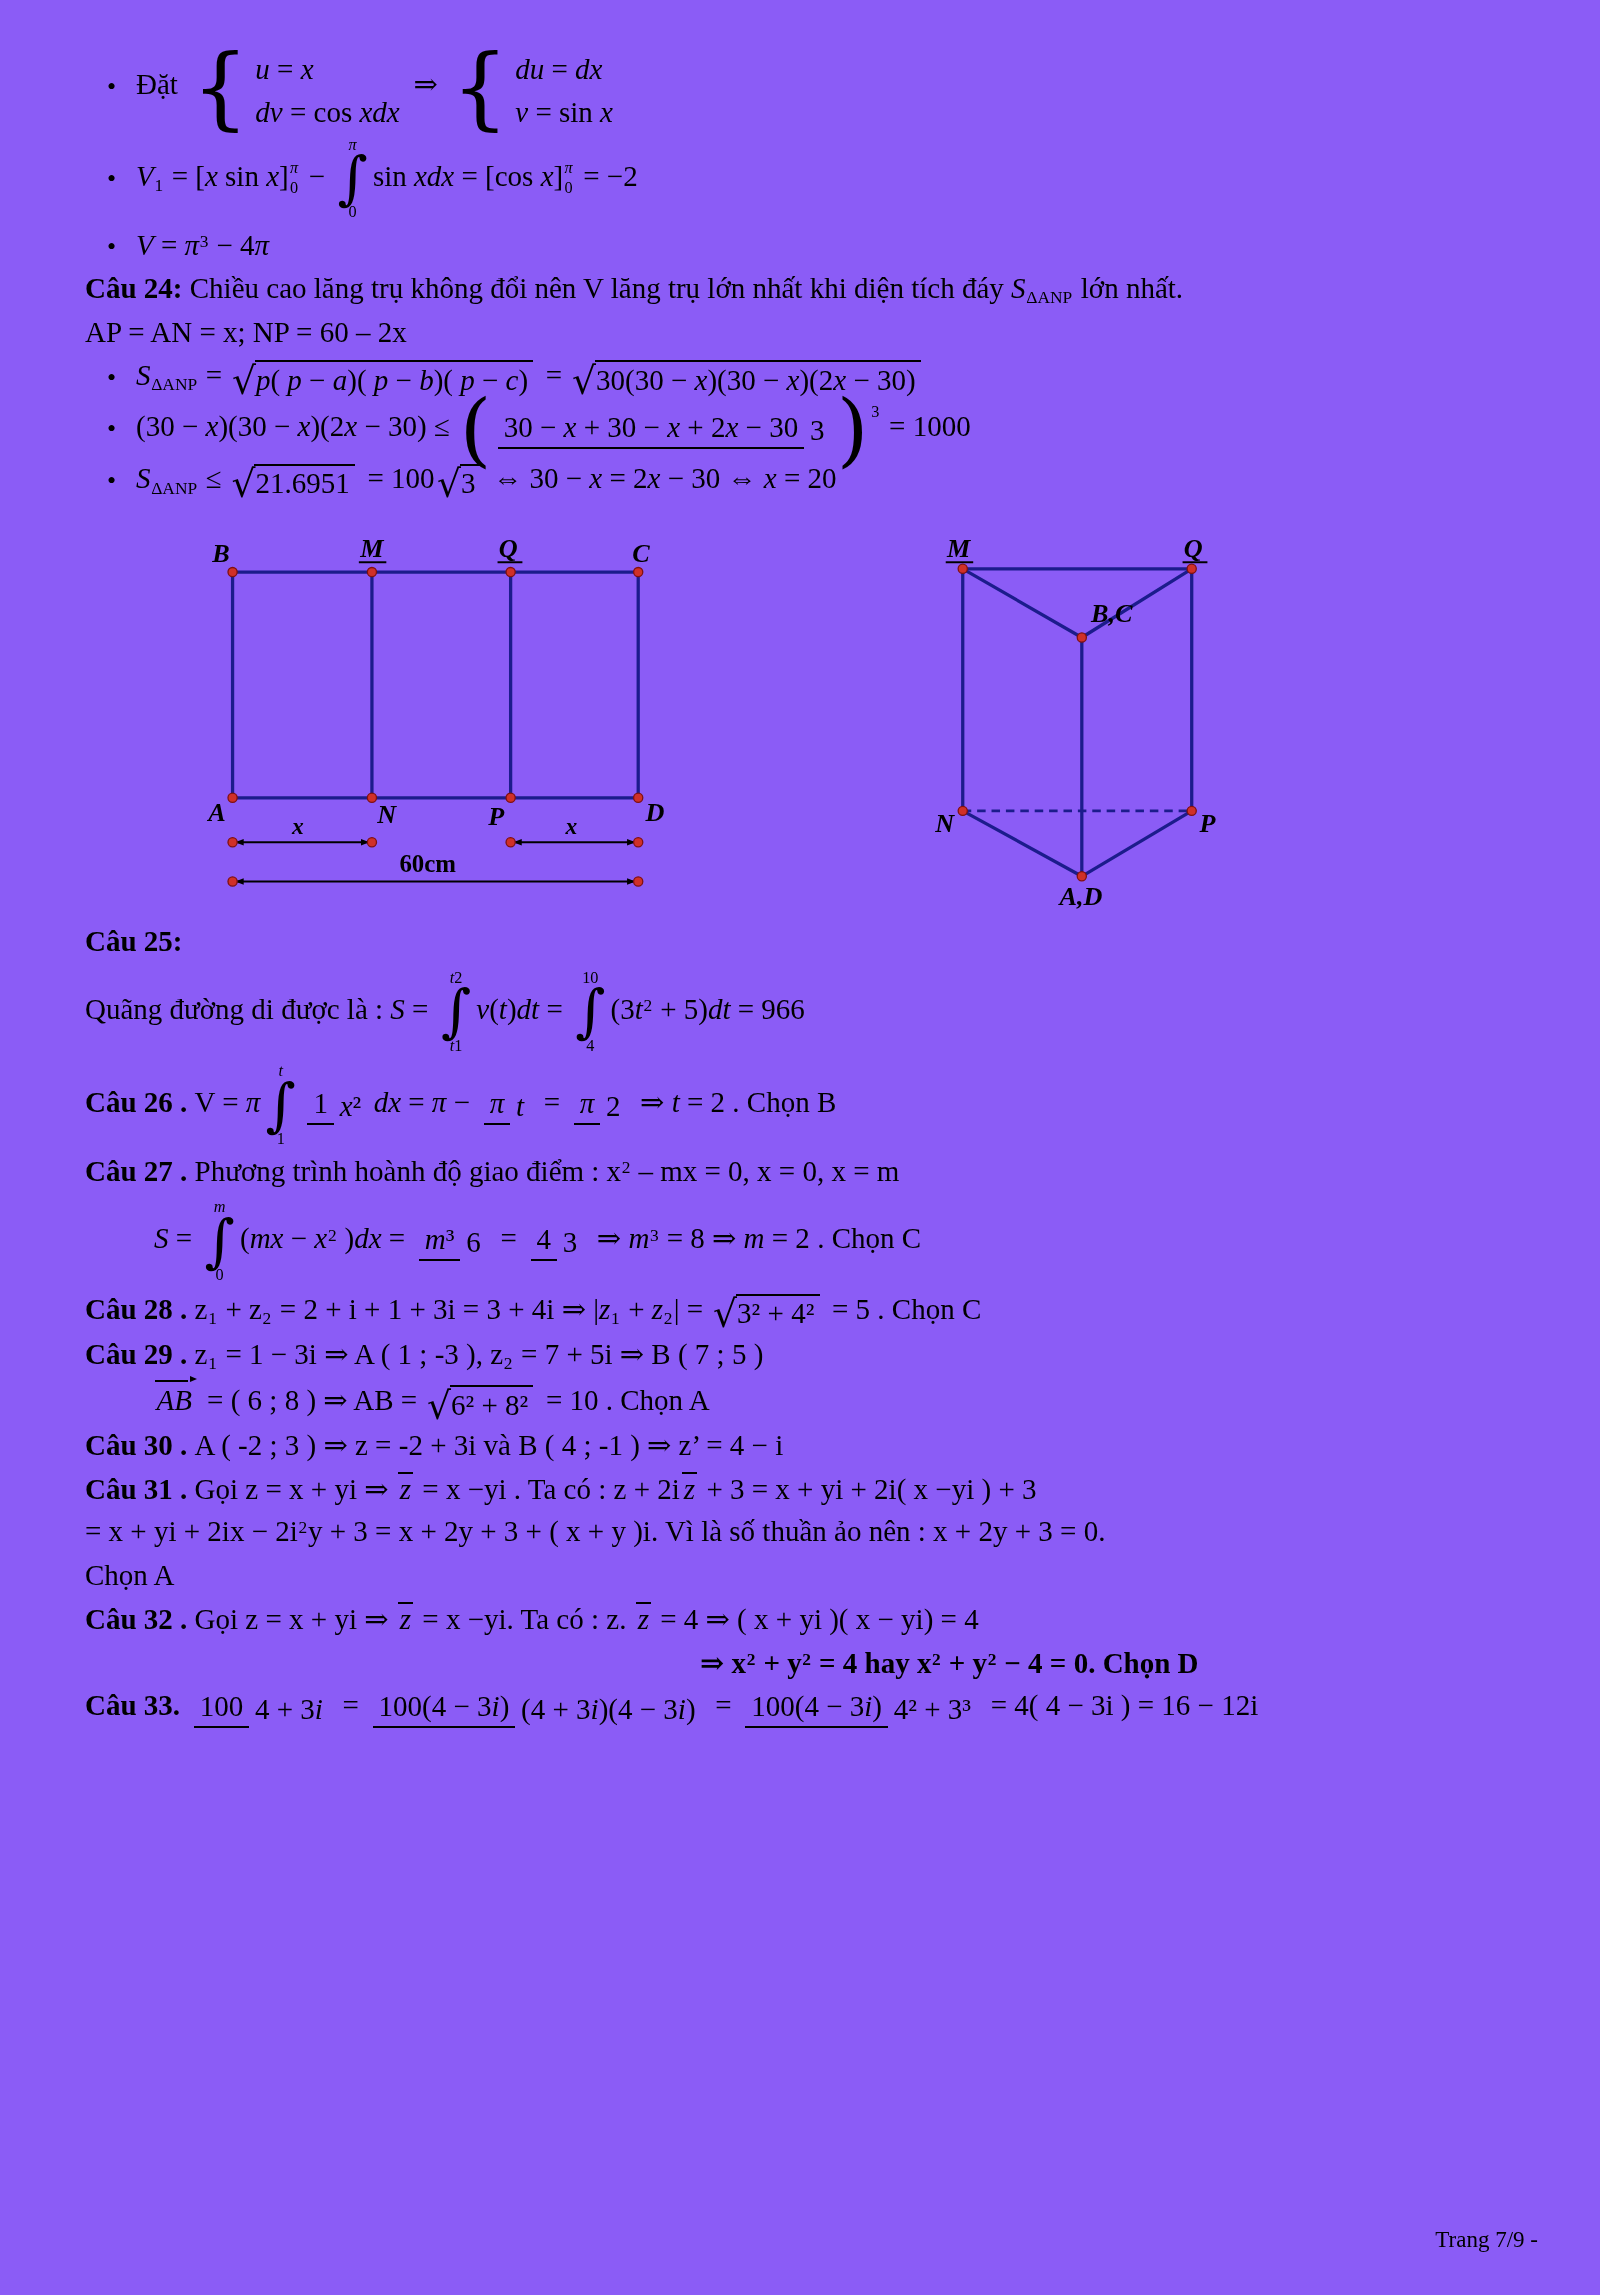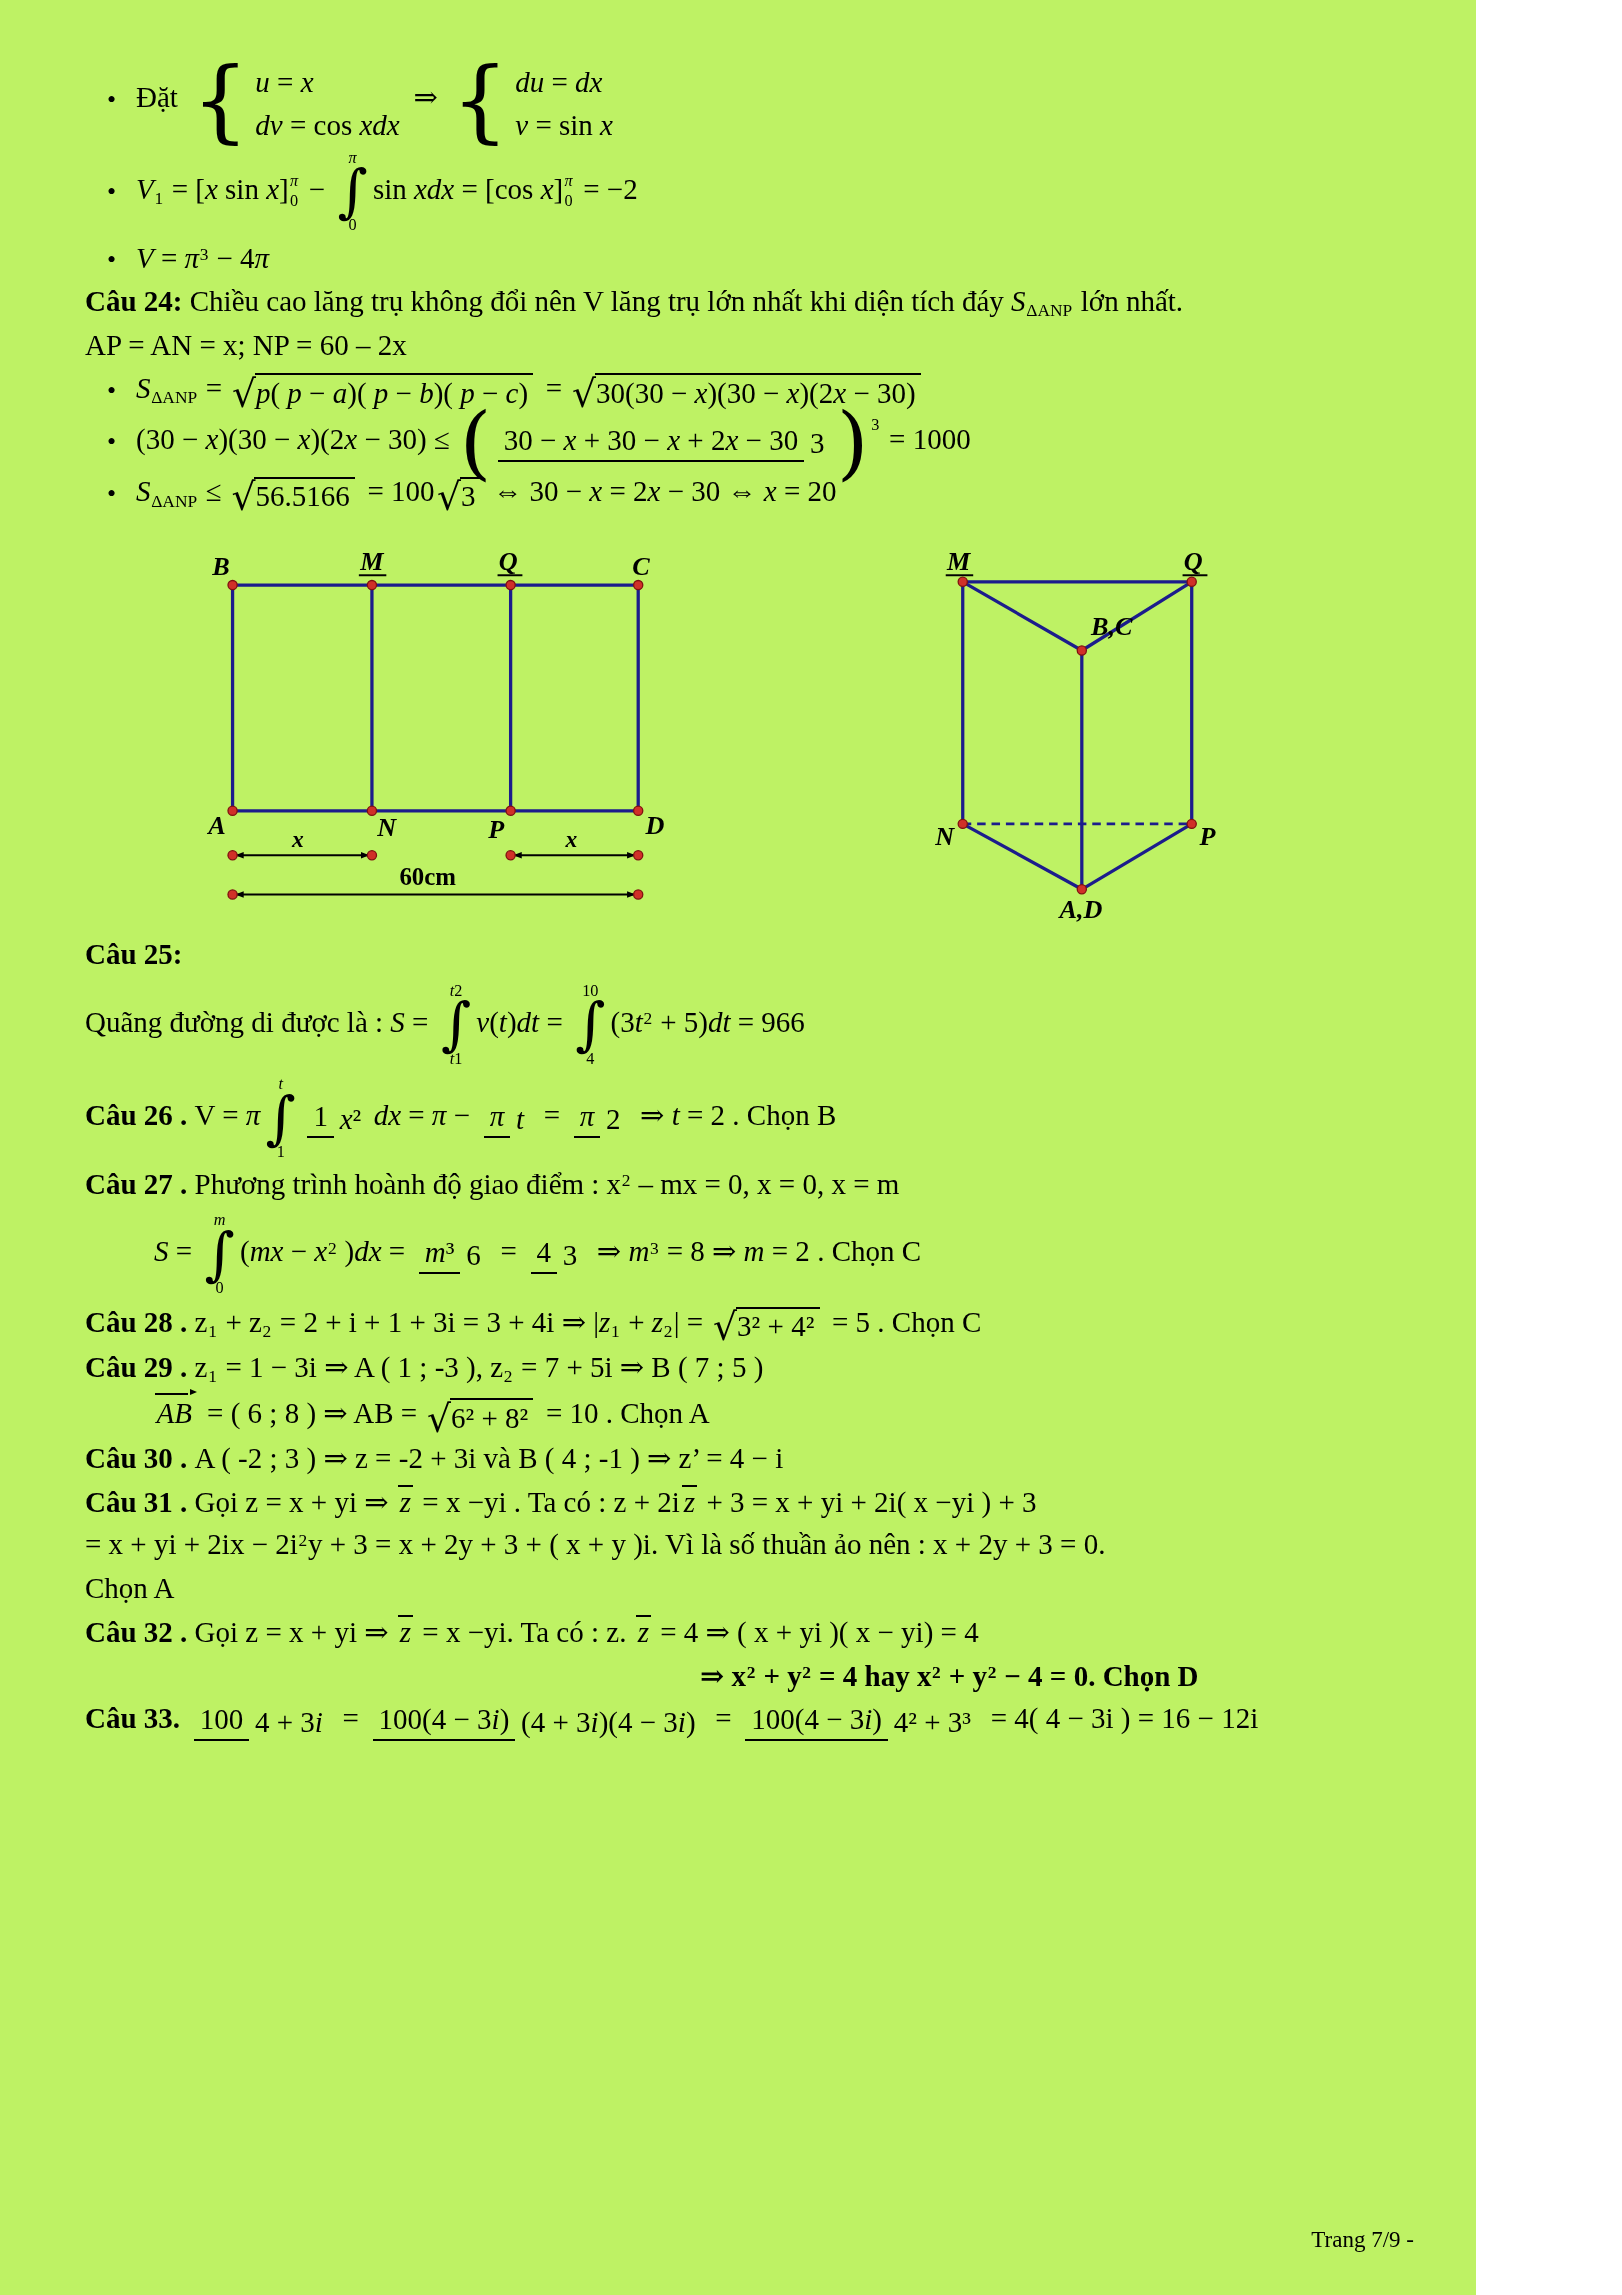--- a/index.html
+++ b/index.html
@@ -1,22 +1,22 @@
 <!DOCTYPE html>
 <html style="font-size:10.5px"><head>
 <meta charset="utf-8">
 <style>
   html,body{margin:0;padding:0;background:#ffffff;}
   body{
     width:1623px;height:2295px;
     font-family:"Liberation Serif","DejaVu Serif",serif;
     font-size:29px;color:#000;
   }
-  .page{position:relative;width:1476px;height:2295px;box-sizing:border-box;
-    padding:52px 59px 0 85px;background:#bef264;overflow:hidden;}
+  .page{position:relative;width:1600px;height:2295px;box-sizing:border-box;
+    padding:39px 59px 0 85px;background:#8b5cf6;overflow:hidden;}
   .ln{margin:6.5px 0;min-height:37px;}
   .ln.bullet{padding-left:51px;position:relative;}
   .ln.bullet::before{content:"\2022";position:absolute;left:22px;top:50%;
     transform:translateY(-50%);font-size:26px;}
   .ln.ind{padding-left:69px;}
   .ln.indent-lg{padding-left:615px;font-weight:bold;}
   .it{font-style:italic;}
   .bd{font-weight:bold;}
   .sub{font-size:0.6em;vertical-align:-0.3em;margin:0 1.3px 0 0.7px;}
   .sup{font-size:0.6em;vertical-align:0.45em;margin:0 0.7px;}
@@ -107,21 +107,21 @@
           <span class="pglyph">(</span>
           <span class="pinner"><span class="frac">
               <span class="num"><span>30 − </span><span class="it">x</span><span> + 30 − </span><span class="it">x</span><span> + 2</span><span class="it">x</span><span> − 30</span></span>
               <span class="den"><span>3</span></span>
             </span></span>
           <span class="pglyph">)</span>
           <span class="psup">3</span>
         </span><span class="rm"><span> = 1000</span></span></div>
       <div class="ln bullet"><span class="rm"><span class="it">S</span></span><span class="sub">ΔANP</span><span class="rm"><span> ≤ </span></span><span class="sqrt">
           <span class="rad">√</span>
-          <span class="vinc"><span>56.5166</span></span>
+          <span class="vinc"><span>21.6951</span></span>
         </span><span class="rm"><span> = 100</span></span><span class="sqrt">
           <span class="rad">√</span>
           <span class="vinc"><span>3</span></span>
         </span><span class="rm"><span>  ⇔ 30 − </span><span class="it">x</span><span> = 2</span><span class="it">x</span><span> − 30 ⇔ </span><span class="it">x</span><span> = 20</span></span></div>
     </div>
 
   <div class="figures">
 
     <svg class="fig-left" width="576" height="386" viewBox="0 0 880 590" style="font-size:44px">
       <defs>

